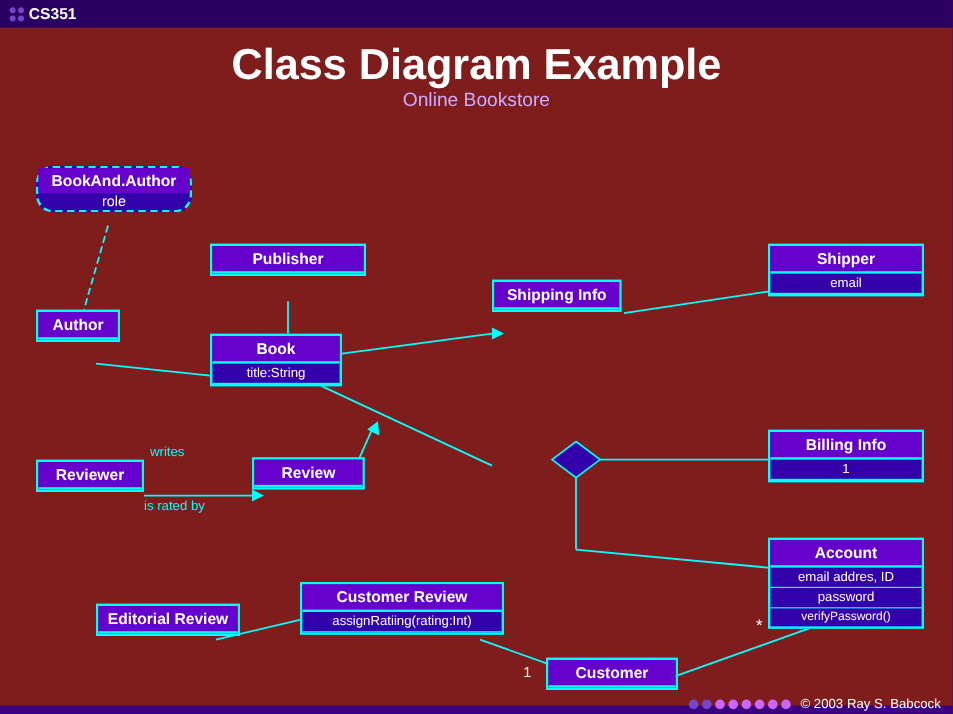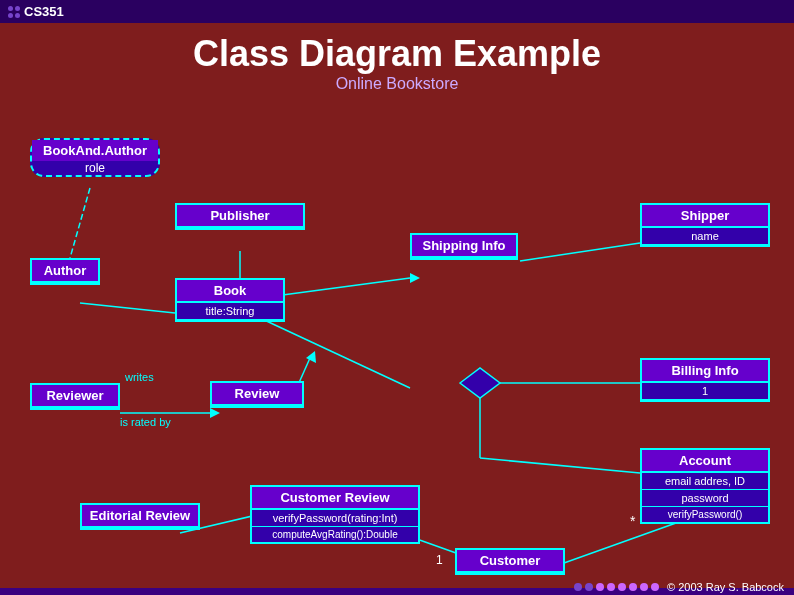--- a/index.html
+++ b/index.html
@@ -185,21 +185,21 @@
       <div class="box-title">BookAnd.Author</div>
       <div class="box-attr">role</div>
     </div>
 
     <div class="uml-box" style="left:155px;top:100px;width:130px;">
       <div class="box-title">Publisher</div>
     </div>
 
     <div class="uml-box" style="left:620px;top:100px;width:130px;">
       <div class="box-title">Shipper</div>
-      <div class="box-attr">name</div>
+      <div class="box-attr">email</div>
     </div>
 
     <div class="uml-box" style="left:10px;top:155px;width:70px;">
       <div class="box-title">Author</div>
     </div>
 
     <div class="uml-box" style="left:155px;top:175px;width:110px;">
       <div class="box-title">Book</div>
       <div class="box-attr">title:String</div>
     </div>
@@ -231,22 +231,21 @@
       <div class="box-attr">password</div>
       <div class="box-method">verifyPassword()</div>
     </div>
 
     <div class="uml-box" style="left:60px;top:400px;width:120px;">
       <div class="box-title">Editorial Review</div>
     </div>
 
     <div class="uml-box" style="left:230px;top:382px;width:170px;">
       <div class="box-title">Customer Review</div>
-      <div class="box-attr">verifyPassword(rating:Int)</div>
-      <div class="box-method">computeAvgRating():Double</div>
+      <div class="box-attr">assignRatiing(rating:Int)</div>
     </div>
 
     <div class="uml-box" style="left:435px;top:445px;width:110px;">
       <div class="box-title">Customer</div>
     </div>
 
     <div style="position:absolute;left:416px;top:450px;color:white;font-size:12px;">1</div>
 
     <div style="position:absolute;left:610px;top:410px;color:white;font-size:14px;">*</div>
 

